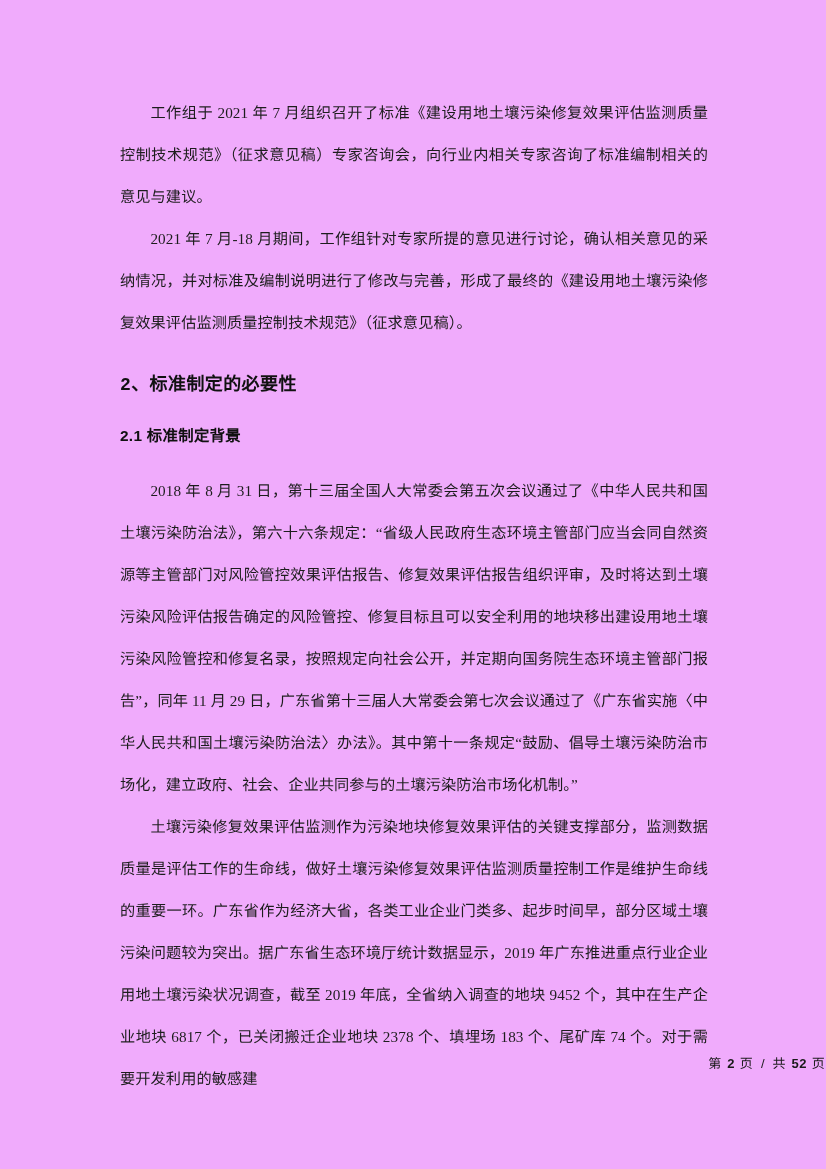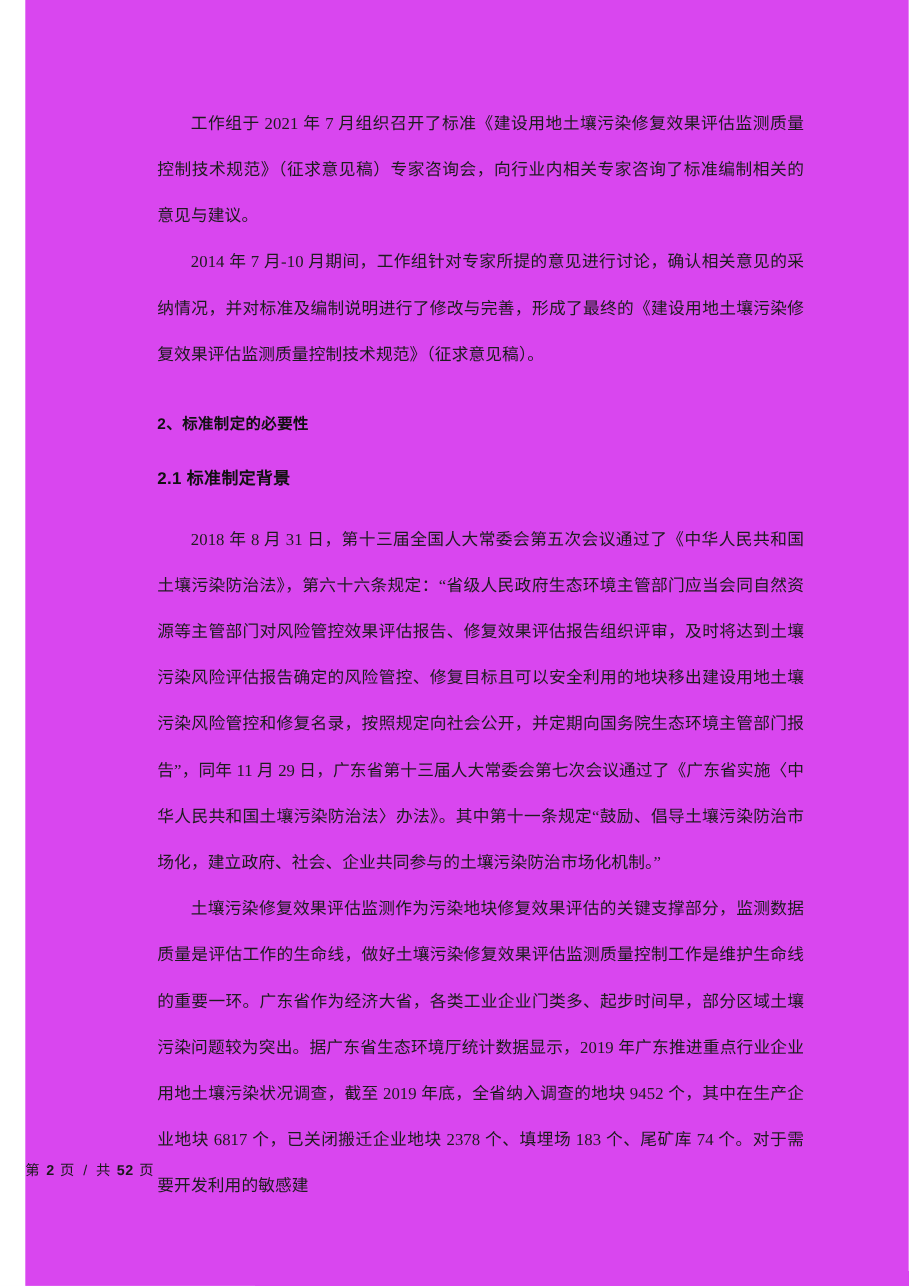--- a/index.html
+++ b/index.html
@@ -13,22 +13,21 @@
     position: relative;
     overflow: hidden;
     font-family: "Liberation Serif", "DejaVu Serif", serif;
     color: #1b1b1b;
     -webkit-font-smoothing: antialiased;
   }
 
   .page {
     position: absolute;
     inset: 0;
-    background: #d946ef;
-    margin-left: 23px;
+    background: #f0abfc;
   }
 
   .content {
     position: absolute;
     left: 120px;
     top: 92px;
     width: 588px;
   }
 
   
@@ -45,22 +44,22 @@
   }
   .para + .para { margin-top: 0; }
 
   
   .para.enum {
     text-indent: 2em;
   }
 
   
   .h1 {
-    font-family: Liberation Sans, sans-serif;
-    font-size: 14px;
+    font-family: Liberation Mono, monospace;
+    font-size: 18px;
     font-weight: bold;
     color: #111111;
     margin: 0;
     line-height: 30px;
     letter-spacing: 0.4px;
   }
   .h2 {
     font-family: "Liberation Sans", "DejaVu Sans", sans-serif;
     font-size: 15.4px;
     font-weight: bold;
@@ -73,21 +72,21 @@
   .sp-before-h1 { height: 26px; }
   .sp-after-h1  { height: 22px; }
   .sp-after-h2  { height: 20px; }
 
   
   .footer {
     position: absolute;
     left: 0;
     right: 0;
     top: 1053px;
-    text-align: left;
+    text-align: right;
     font-family: "Liberation Sans", "DejaVu Sans", sans-serif;
     font-size: 13px;
     color: #1a1a1a;
     letter-spacing: 1.2px;
   }
   .footer .num {
     font-weight: bold;
     letter-spacing: 0.5px;
   }
   .footer .sep {
@@ -97,21 +96,21 @@
 </head>
 <body>
 
 <div class="page">
 
   <div class="content">
 
     <p class="para">工作组于 2021 年 7 月组织召开了标准《建设用地土壤污染修复效果评估监测质量控制技术规范》（征求意见稿）专家咨询会，向行业内相关专家咨询了标准编制相关的意见与建议。</p>
 
 
-    <p class="para">2014 年 7 月-10 月期间，工作组针对专家所提的意见进行讨论，确认相关意见的采纳情况，并对标准及编制说明进行了修改与完善，形成了最终的《建设用地土壤污染修复效果评估监测质量控制技术规范》（征求意见稿）。</p>
+    <p class="para">2021 年 7 月-18 月期间，工作组针对专家所提的意见进行讨论，确认相关意见的采纳情况，并对标准及编制说明进行了修改与完善，形成了最终的《建设用地土壤污染修复效果评估监测质量控制技术规范》（征求意见稿）。</p>
 
     <div class="sp-before-h1"></div>
 
     <h1 class="h1">2、标准制定的必要性</h1>
 
     <div class="sp-after-h1"></div>
 
     <h2 class="h2">2.1 标准制定背景</h2>
 
     <div class="sp-after-h2"></div>

